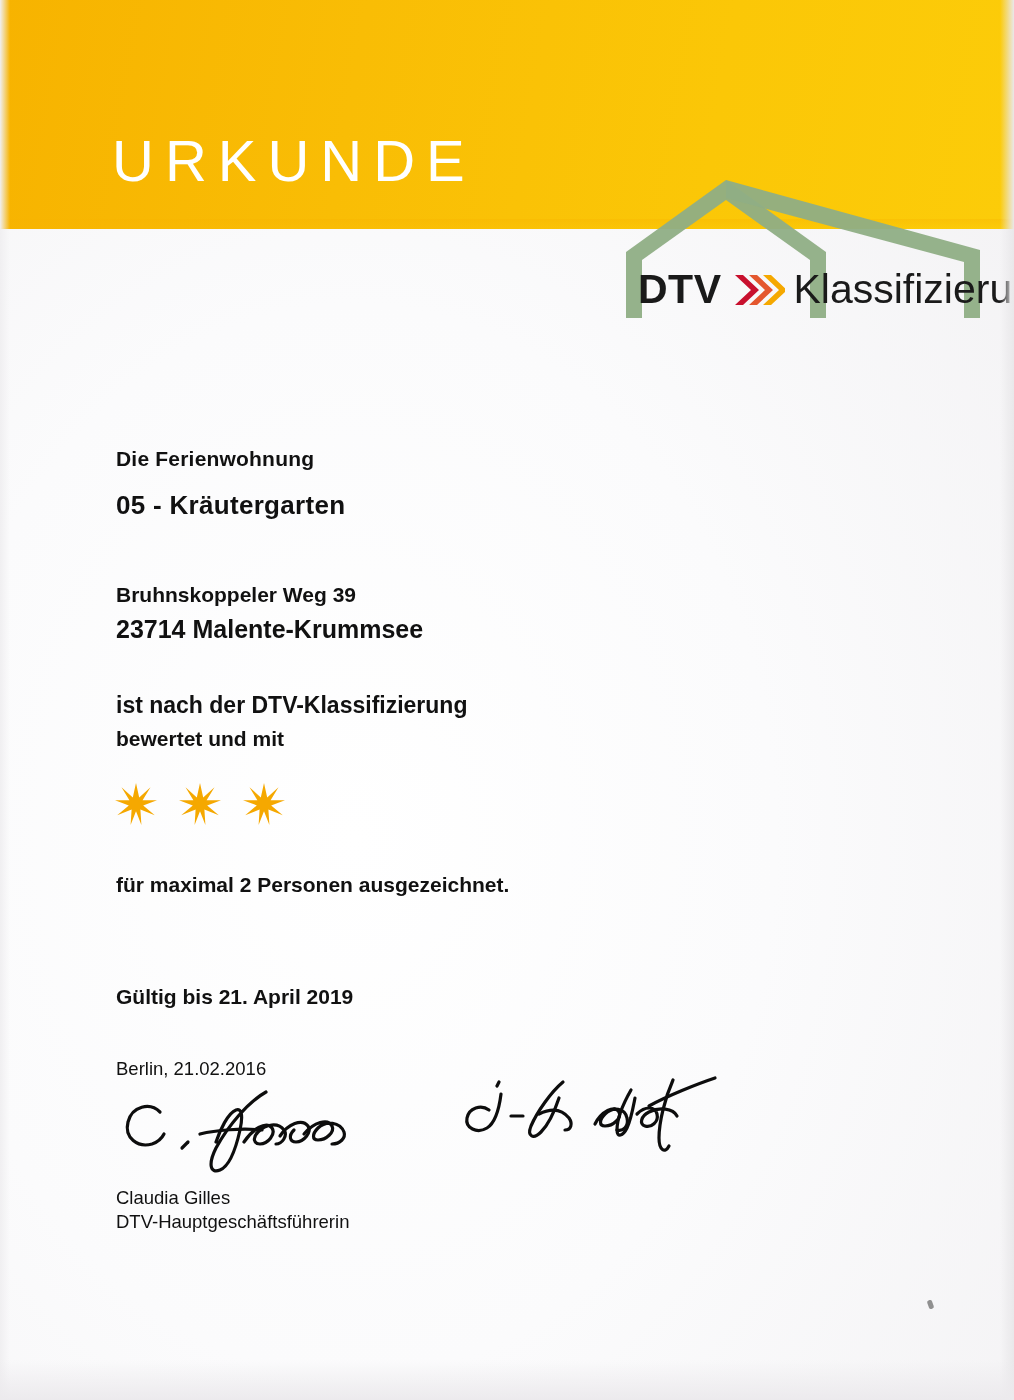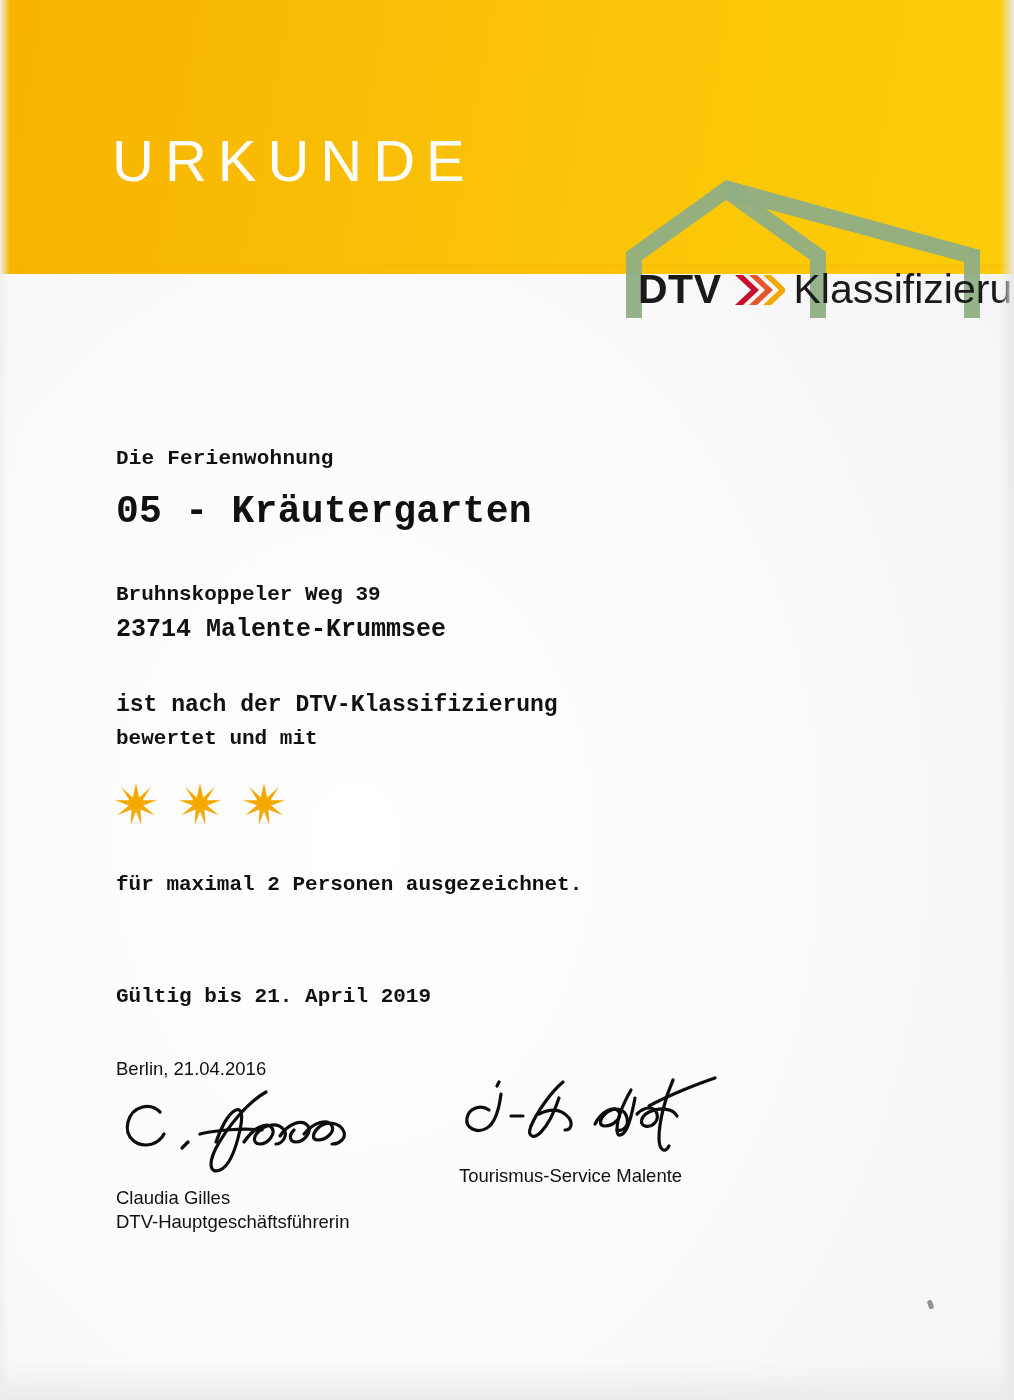--- a/index.html
+++ b/index.html
@@ -46,21 +46,21 @@
     width: 10px; height: 1400px;
     background: linear-gradient(to right, #f0eff1, rgba(240,239,241,0));
     pointer-events: none;
   }
 
   
   .header-band {
     position: absolute;
     left: 0; top: 0;
     width: 1014px;
-    height: 274px;
+    height: 229px;
     background: linear-gradient(100deg, #f7b300 0%, #f9bd05 35%, #fbc707 70%, #fccc09 100%);
   }
   .header-band::after {
     content: "";
     position: absolute;
     left: 0; bottom: 0;
     width: 1014px; height: 10px;
     background: linear-gradient(to bottom, rgba(247,178,0,0.35), rgba(255,255,255,0));
   }
   .urkunde-title {
@@ -129,31 +129,31 @@
   
   .body-area {
     position: absolute;
     left: 0;
     top: 390px;
     width: 1014px;
   }
   .txt {
     position: absolute;
     color: #111111;
-    font-family: Liberation Mono, monospace;
+    font-family: Liberation Sans, sans-serif;
     white-space: nowrap;
   }
   .lbl-intro {
     left: 116px; top: 57px;
     font-size: 21px; font-weight: bold;
     letter-spacing: 0.2px;
   }
   .obj-name {
     left: 116px; top: 100px;
-    font-size: 38px; font-weight: bold;
+    font-size: 26px; font-weight: bold;
     letter-spacing: 0.3px;
   }
   .addr1 {
     left: 116px; top: 193px;
     font-size: 21px; font-weight: bold;
   }
   .addr2 {
     left: 116px; top: 225px;
     font-size: 25px; font-weight: bold;
   }
@@ -267,21 +267,21 @@
         <svg width="44" height="44" viewBox="0 0 44 44">
           <path d="M22 1 L25.2 15.5 L36.5 5.2 L28.6 18.3 L43 18.2 L29.2 23.4 L40.8 33.2 L26.4 27.6 L27.4 43 L22 29.3 L16.6 43 L17.6 27.6 L3.2 33.2 L14.8 23.4 L1 18.2 L15.4 18.3 L7.5 5.2 L18.8 15.5 Z" fill="#f5a800"></path>
         </svg>
       </span>
     </div>
 
     <div class="txt capacity">für maximal 2 Personen ausgezeichnet.</div>
     <div class="txt valid">Gültig bis 21. April 2019</div>
 
     <div class="sig-col left">
-      <div class="sig-place">Berlin, 21.04.2016</div>
+      <div class="sig-place">Berlin, 21.02.2016</div>
       <svg class="sig-img" width="250" height="96" viewBox="0 0 250 96">
         <g fill="none" stroke="#0d0d0d" stroke-width="3.2" stroke-linecap="round" stroke-linejoin="round">
           <path d="M44 26 C34 16, 16 20, 12 36 C8 52, 22 62, 36 58 C42 56, 46 52, 48 48"></path>
           <path d="M66 62 L72 56"></path>
           <path d="M150 6 C132 16, 112 40, 100 62 C92 78, 94 88, 104 84 C114 80, 120 62, 124 44 C127 30, 126 22, 120 24 C112 27, 104 44, 100 56"></path>
           <path d="M84 48 C100 44, 126 42, 146 44"></path>
           <path d="M128 56 C136 44, 150 34, 156 42 C160 48, 152 58, 144 58 C138 58, 136 52, 142 46 C150 38, 162 36, 168 44 C172 50, 166 58, 160 58"></path>
           <path d="M164 50 C172 38, 186 32, 192 40 C196 46, 188 56, 180 56 C174 56, 172 50, 178 44"></path>
           <path d="M188 48 C198 36, 212 32, 216 40 C219 46, 210 54, 202 54 C196 54, 196 48, 202 42 C210 34, 224 36, 228 46 C230 52, 224 58, 216 58"></path>
         </g>
@@ -298,21 +298,20 @@
           <path d="M52 52 L64 52"></path>
           <path d="M104 18 C92 28, 78 48, 72 62 C68 72, 74 76, 82 68 C90 60, 96 46, 100 34"></path>
           <path d="M80 50 C92 44, 102 44, 110 54 C114 60, 112 66, 106 66"></path>
           <path d="M136 60 C142 48, 156 40, 160 48 C163 54, 154 62, 146 62 C140 62, 140 56, 146 50 C154 42, 166 44, 168 54 C170 62, 164 68, 158 66"></path>
           <path d="M172 26 C164 40, 158 56, 158 66 C158 74, 164 72, 168 64 C172 56, 174 44, 176 34"></path>
           <path d="M178 50 C186 42, 196 42, 198 50 C200 58, 192 64, 186 62 C180 60, 182 52, 190 48 C200 43, 214 44, 218 52"></path>
           <path d="M214 16 C206 34, 200 58, 200 74 C200 86, 206 90, 210 82"></path>
           <path d="M190 42 C208 32, 238 20, 256 14"></path>
         </g>
       </svg>
-      <div class="sig-role">Tourismus-Service Malente</div>
     </div>
   </div>
 
   <div class="speck"></div>
   <div class="paper-edge-right"></div>
   <div class="paper-edge-left"></div>
   <div class="paper-edge-bottom"></div>
 </div>
 
 </body></html>

